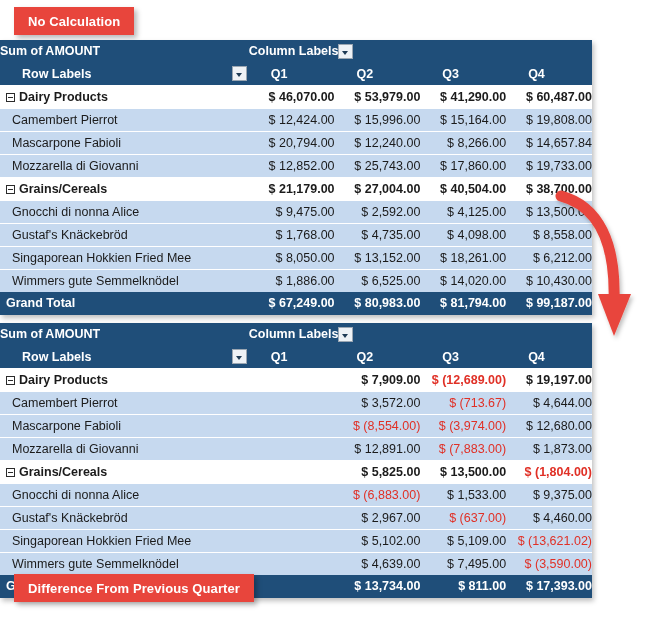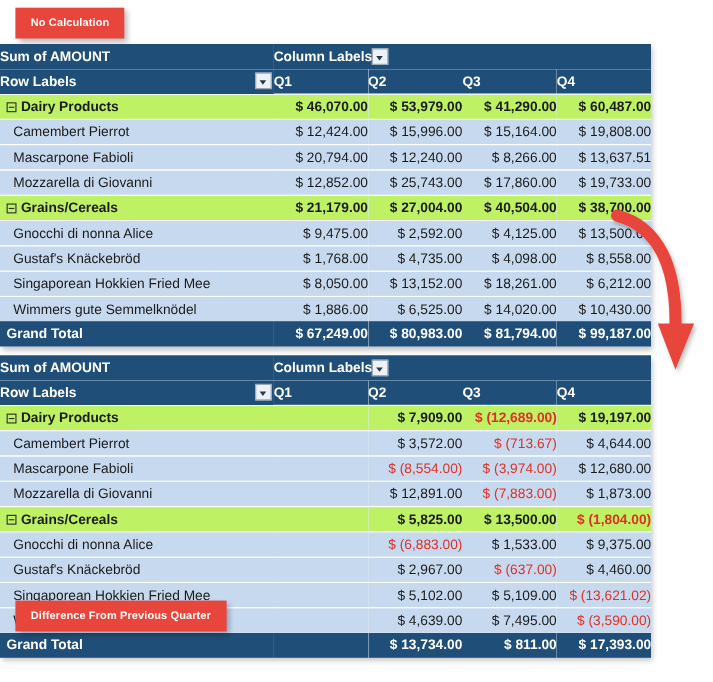--- a/index.html
+++ b/index.html
@@ -14,31 +14,31 @@
     font-family: "Liberation Sans", sans-serif;
     overflow: hidden;
   }
 
   
   .badge {
     position: absolute;
     background: #e8453c;
     color: #ffffff;
     font-weight: bold;
-    font-size: 10px;
+    font-size: 13px;
     letter-spacing: 0.1px;
     display: flex;
     align-items: center;
     padding: 0 14px;
     height: 28px;
     box-shadow: 3px 3px 5px rgba(0,0,0,0.28);
     white-space: nowrap;
   }
   #badge-top { left: 14px; top: 7px; }
-  #badge-bottom { left: 14px; top: 546px; }
+  #badge-bottom { left: 14px; top: 574px; }
 
   
   .pivot {
     position: absolute;
     left: 0;
     width: 592px;
     box-shadow: 2px 3px 5px rgba(0,0,0,0.25);
     border-collapse: collapse;
     table-layout: fixed;
     font-size: 12.5px;
@@ -60,21 +60,21 @@
   }
 
   
   .hdr-band td {
     background: #1f4e79;
     color: #ffffff;
     font-weight: bold;
     height: 23px;
     line-height: 23px;
   }
-  .hdr-band.row2 td { height: 22px; line-height: 22px; }
+  .hdr-band.row2 td { height: 22px; line-height: 22px; padding-left: 22px; }
 
   .cell-sum { padding-left: 8px; position: relative; }
   .cell-collab {
     position: relative;
     text-align: left;
     padding-left: 2px;
   }
   .collab-text { }
 
   .cell-rowlabels { padding-left: 8px; position: relative; }
@@ -103,21 +103,21 @@
     border-top: 4px solid #1f3b55;
   }
   .filter-row-labels {
     position: absolute;
     right: 2px;
     top: 3px;
   }
 
   
   .pivot tbody tr td { background: #c6d9ef; }
-  .pivot tbody tr.group td { background: #bef264; font-weight: bold; }
+  .pivot tbody tr.group td { background: #ffffff; font-weight: bold; }
   .pivot tbody tr.item td { background: #c6d9ef; }
 
   .row-sep td { border-top: 1px solid #ffffff; }
 
   .c-label { padding-left: 8px; }
   .c-label.group { padding-left: 6px; font-weight: bold; }
   .c-label.item { padding-left: 12px; }
   .c-val {
     text-align: right;
     padding-right: 6px;
@@ -215,21 +215,21 @@
         <td class="c-val">$ 12,424.00</td>
         <td class="c-val">$ 15,996.00</td>
         <td class="c-val">$ 15,164.00</td>
         <td class="c-val">$ 19,808.00</td>
       </tr>
       <tr class="item row-sep">
         <td class="c-label item"><span>Mascarpone Fabioli</span></td>
         <td class="c-val">$ 20,794.00</td>
         <td class="c-val">$ 12,240.00</td>
         <td class="c-val">$ 8,266.00</td>
-        <td class="c-val">$ 13,637.51</td>
+        <td class="c-val">$ 14,657.84</td>
       </tr>
       <tr class="item row-sep">
         <td class="c-label item"><span>Mozzarella di Giovanni</span></td>
         <td class="c-val">$ 12,852.00</td>
         <td class="c-val">$ 25,743.00</td>
         <td class="c-val">$ 17,860.00</td>
         <td class="c-val">$ 19,733.00</td>
       </tr>
       <tr class="group row-sep">
         <td class="c-label group"><span class="collapse-box"></span><span>Grains/Cereals</span></td>

